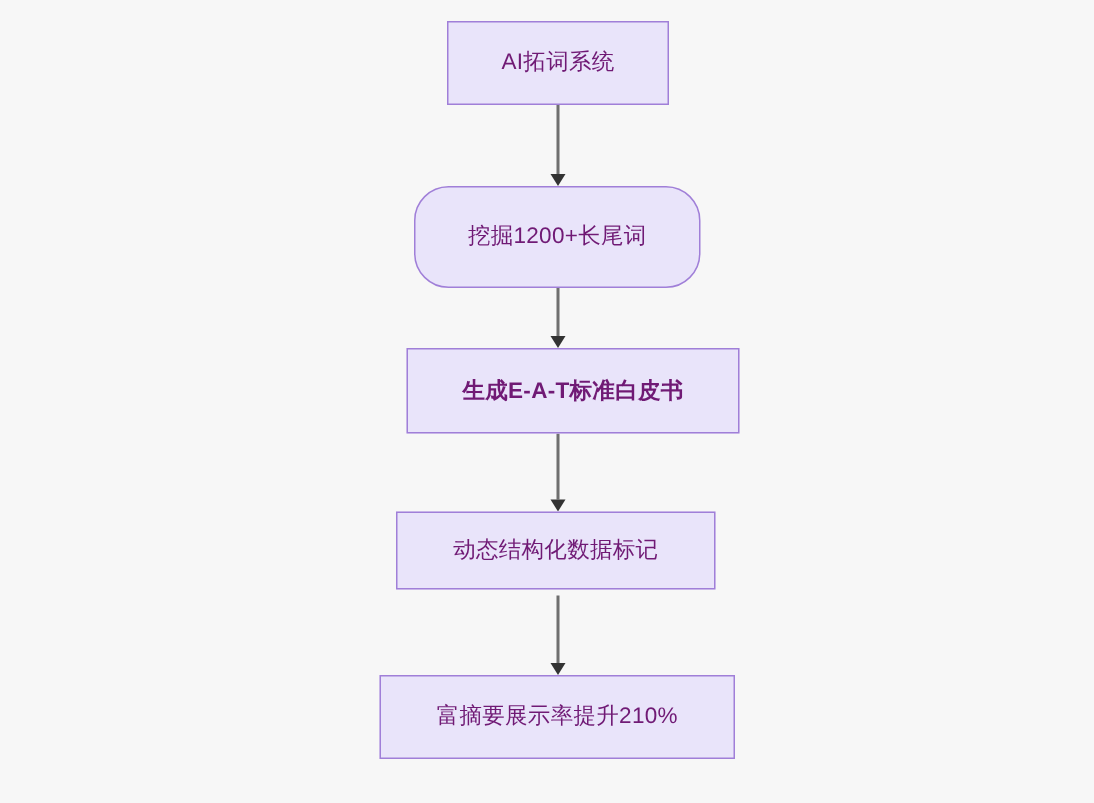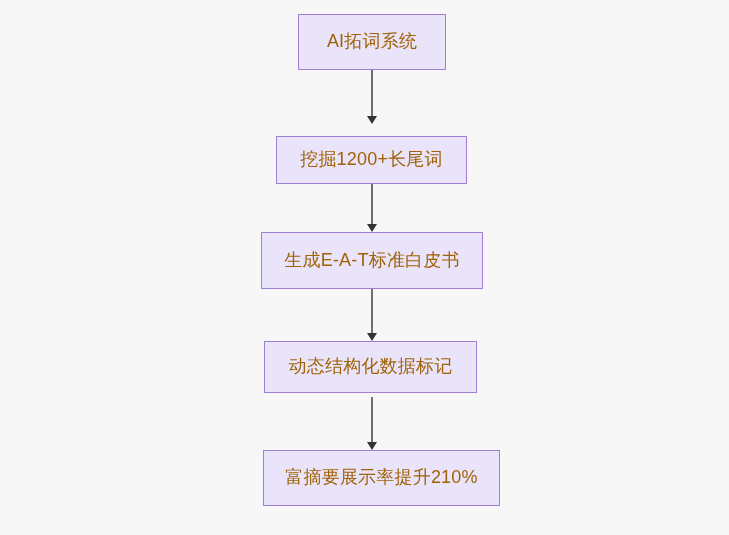--- a/index.html
+++ b/index.html
@@ -23,23 +23,23 @@
     position: absolute;
     box-sizing: border-box;
     background: #e9e4fa;
     border: 1.5px solid #a07fd8;
     display: flex;
     align-items: center;
     justify-content: center;
     z-index: 2;
   }
   .node-label {
-    font-size: 18px;
+    font-size: 15px;
     line-height: 1.2;
-    color: #a16207;
+    color: #701a75;
     letter-spacing: 0.2px;
     white-space: nowrap;
     font-family: "Liberation Sans", "DejaVu Sans", sans-serif;
   }
   .edge {
     position: absolute;
     z-index: 1;
   }
   .edge-line {
     position: absolute;
@@ -53,24 +53,24 @@
     width: 0;
     height: 0;
     border-left: 5.5px solid transparent;
     border-right: 5.5px solid transparent;
     border-top: 8px solid #333333;
     left: -4.5px;
   }
 
   
   #node-0 { left: 298px; top: 14px;  width: 148px; height: 56px; }
-  #node-1 { left: 276px; top: 136px; width: 191px; height: 48px; }
-  #node-2 { left: 261px; top: 232px; width: 222px; height: 57px; }
+  #node-1 { left: 276px; top: 124px; width: 191px; height: 68px; border-radius: 23px; }
+  #node-2 { left: 271px; top: 232px; width: 222px; height: 57px; font-weight: bold; }
   #node-3 { left: 264px; top: 341px; width: 213px; height: 52px; }
-  #node-4 { left: 263px; top: 450px; width: 237px; height: 56px; }
+  #node-4 { left: 253px; top: 450px; width: 237px; height: 56px; }
 
   
   #edge-0 { left: 371px; top: 70px;  height: 54px; }
   #edge-1 { left: 371px; top: 180px; height: 52px; }
   #edge-2 { left: 371px; top: 289px; height: 52px; }
   #edge-3 { left: 371px; top: 397px; height: 53px; }
   #edge-0 .edge-line { height: 46px; }
   #edge-1 .edge-line { height: 44px; }
   #edge-2 .edge-line { height: 44px; }
   #edge-3 .edge-line { height: 45px; }

